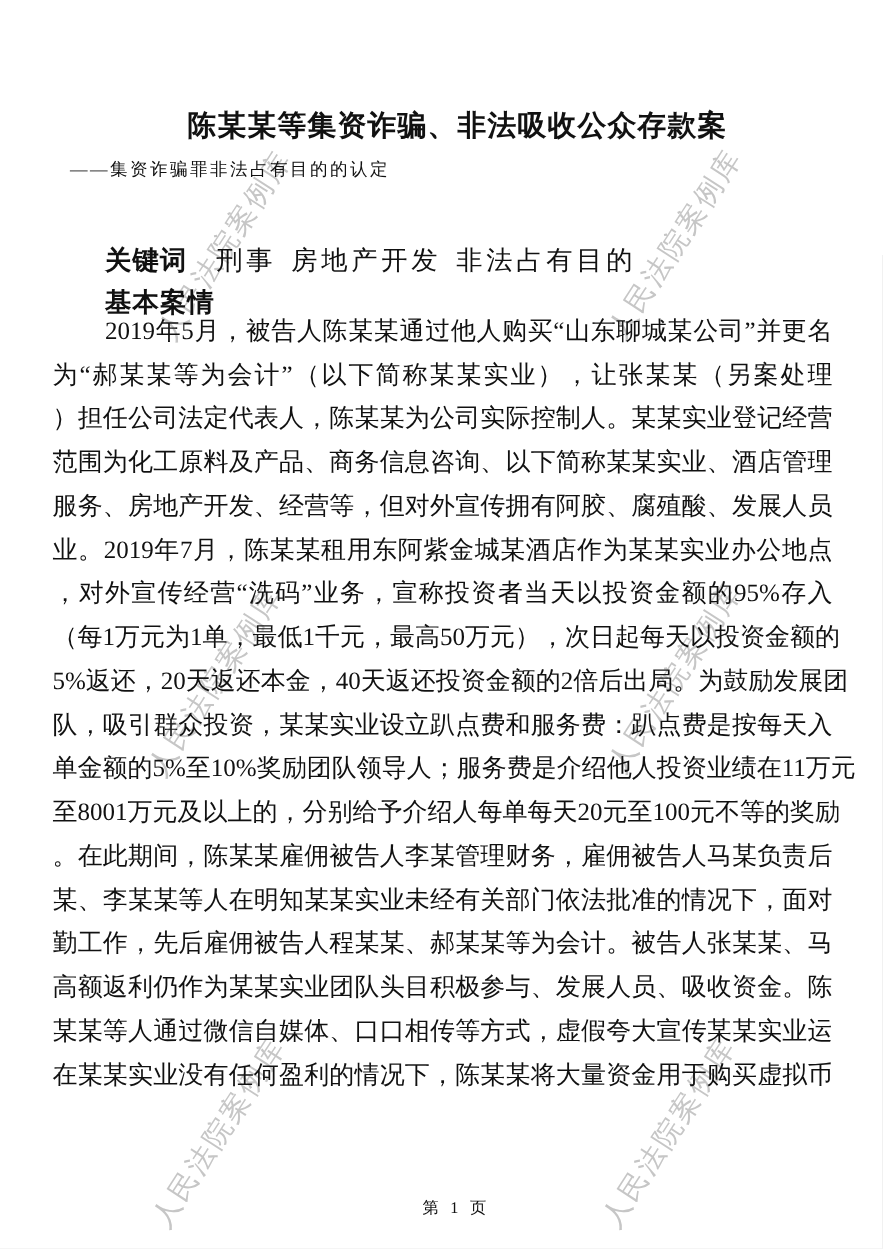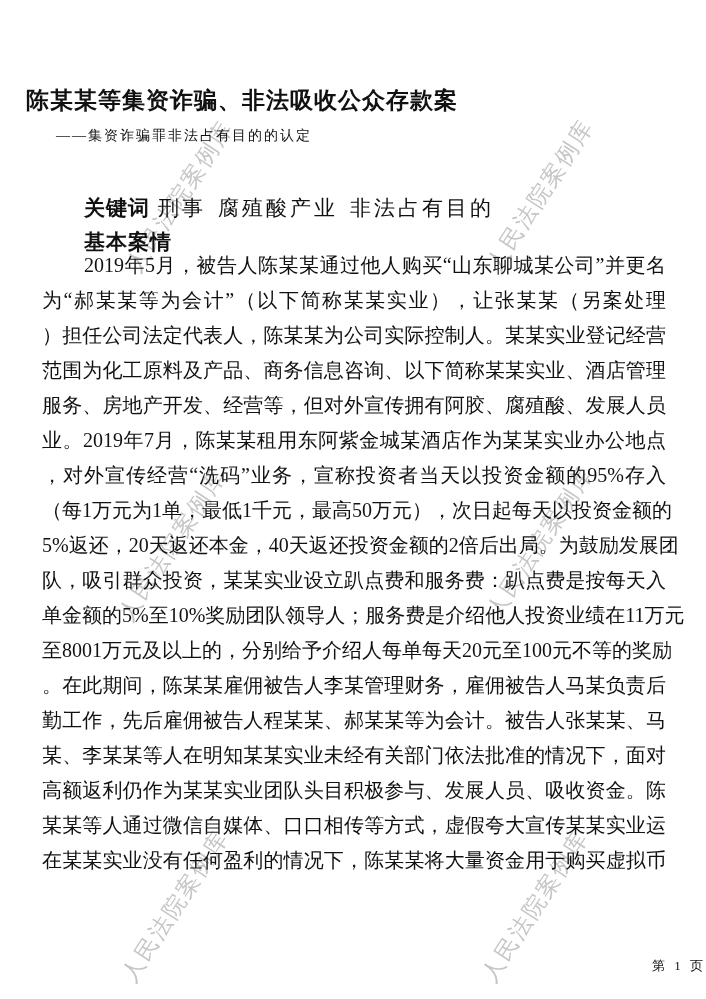--- a/index.html
+++ b/index.html
@@ -31,37 +31,37 @@
   .wm-6{left:535px;top:906px;}
   
   .content{position:absolute;inset:0;z-index:1;}
   .doc-code{
     position:absolute;left:42px;top:50px;
     font-size:21px;letter-spacing:0.5px;
     font-family:"Liberation Serif", serif;
   }
   .doc-title{
     position:absolute;left:0;right:0;top:85px;
-    text-indent:26px;
+    text-align:center;text-indent:26px;
     font-family:"Liberation Sans", sans-serif;
     font-weight:bold;font-size:23px;letter-spacing:1px;
   }
   .doc-subtitle{
     position:absolute;left:0;right:0;top:127px;
     text-align:left;text-indent:56px;
     font-size:14px;letter-spacing:2px;
     font-family:"Liberation Serif", serif;
   }
   .keywords-row{
     position:absolute;left:84px;top:194px;
     font-size:21px;white-space:nowrap;
   }
   .keywords-label{
     font-family:Liberation Sans, sans-serif;
-    font-weight:bold;letter-spacing:1px;margin-right:8px;
+    font-weight:bold;letter-spacing:1px;margin-right:23px;
   }
   .keyword-term{
     font-family:"Liberation Serif", serif;
     letter-spacing:3px;margin-right:12px;
   }
   .section-heading{
     position:absolute;left:84px;top:228px;
     font-family:"Liberation Sans", sans-serif;
     font-weight:bold;font-size:21px;letter-spacing:1px;
   }
@@ -72,21 +72,21 @@
     height:35px;line-height:35px;
     font-size:20px;
     text-align:justify;
     text-align-last:justify;
     white-space:nowrap;
     font-family:"Liberation Serif", serif;
   }
   .body-line.indent{padding-left:42px;}
   .page-footer{
     position:absolute;left:0;right:0;top:957px;
-    text-align:right;text-indent:24px;
+    text-align:center;text-indent:24px;
     font-size:13px;letter-spacing:3px;
   }
 </style>
 </head>
 <body>
 
 <div class="page">
 
   <div class="wm-layer">
     <span class="wm wm-1">人民法院案例库</span>
@@ -98,41 +98,41 @@
   </div>
 
   <div class="content">
 
 
     <div class="doc-title">陈某某等集资诈骗、非法吸收公众存款案</div>
 
     <div class="doc-subtitle">——集资诈骗罪非法占有目的的认定</div>
 
     <div class="keywords-row">
-      <span class="keywords-label">关键词</span><span class="keyword-term">刑事</span><span class="keyword-term">腐殖酸产业</span><span class="keyword-term">非法占有目的</span>
+      <span class="keywords-label">关键词</span><span class="keyword-term">刑事</span><span class="keyword-term">房地产开发</span><span class="keyword-term">非法占有目的</span>
     </div>
 
     <div class="section-heading">基本案情</div>
 
     <div class="body-text">
       <div class="body-line indent">2019年5月，被告人陈某某通过他人购买“山东聊城某公司”并更名</div>
       <div class="body-line">为“郝某某等为会计”（以下简称某某实业），让张某某（另案处理</div>
       <div class="body-line">）担任公司法定代表人，陈某某为公司实际控制人。某某实业登记经营</div>
       <div class="body-line">范围为化工原料及产品、商务信息咨询、以下简称某某实业、酒店管理</div>
       <div class="body-line">服务、房地产开发、经营等，但对外宣传拥有阿胶、腐殖酸、发展人员</div>
       <div class="body-line">业。2019年7月，陈某某租用东阿紫金城某酒店作为某某实业办公地点</div>
       <div class="body-line">，对外宣传经营“洗码”业务，宣称投资者当天以投资金额的95%存入</div>
       <div class="body-line">（每1万元为1单，最低1千元，最高50万元），次日起每天以投资金额的</div>
       <div class="body-line">5%返还，20天返还本金，40天返还投资金额的2倍后出局。为鼓励发展团</div>
       <div class="body-line">队，吸引群众投资，某某实业设立趴点费和服务费：趴点费是按每天入</div>
       <div class="body-line">单金额的5%至10%奖励团队领导人；服务费是介绍他人投资业绩在11万元</div>
       <div class="body-line">至8001万元及以上的，分别给予介绍人每单每天20元至100元不等的奖励</div>
       <div class="body-line">。在此期间，陈某某雇佣被告人李某管理财务，雇佣被告人马某负责后</div>
+      <div class="body-line">某、李某某等人在明知某某实业未经有关部门依法批准的情况下，面对</div>
       <div class="body-line">勤工作，先后雇佣被告人程某某、郝某某等为会计。被告人张某某、马</div>
-      <div class="body-line">某、李某某等人在明知某某实业未经有关部门依法批准的情况下，面对</div>
       <div class="body-line">高额返利仍作为某某实业团队头目积极参与、发展人员、吸收资金。陈</div>
       <div class="body-line">某某等人通过微信自媒体、口口相传等方式，虚假夸大宣传某某实业运</div>
       <div class="body-line">在某某实业没有任何盈利的情况下，陈某某将大量资金用于购买虚拟币</div>
     </div>
 
     <div class="page-footer">第 1 页</div>
 
   </div>
 </div>
 

